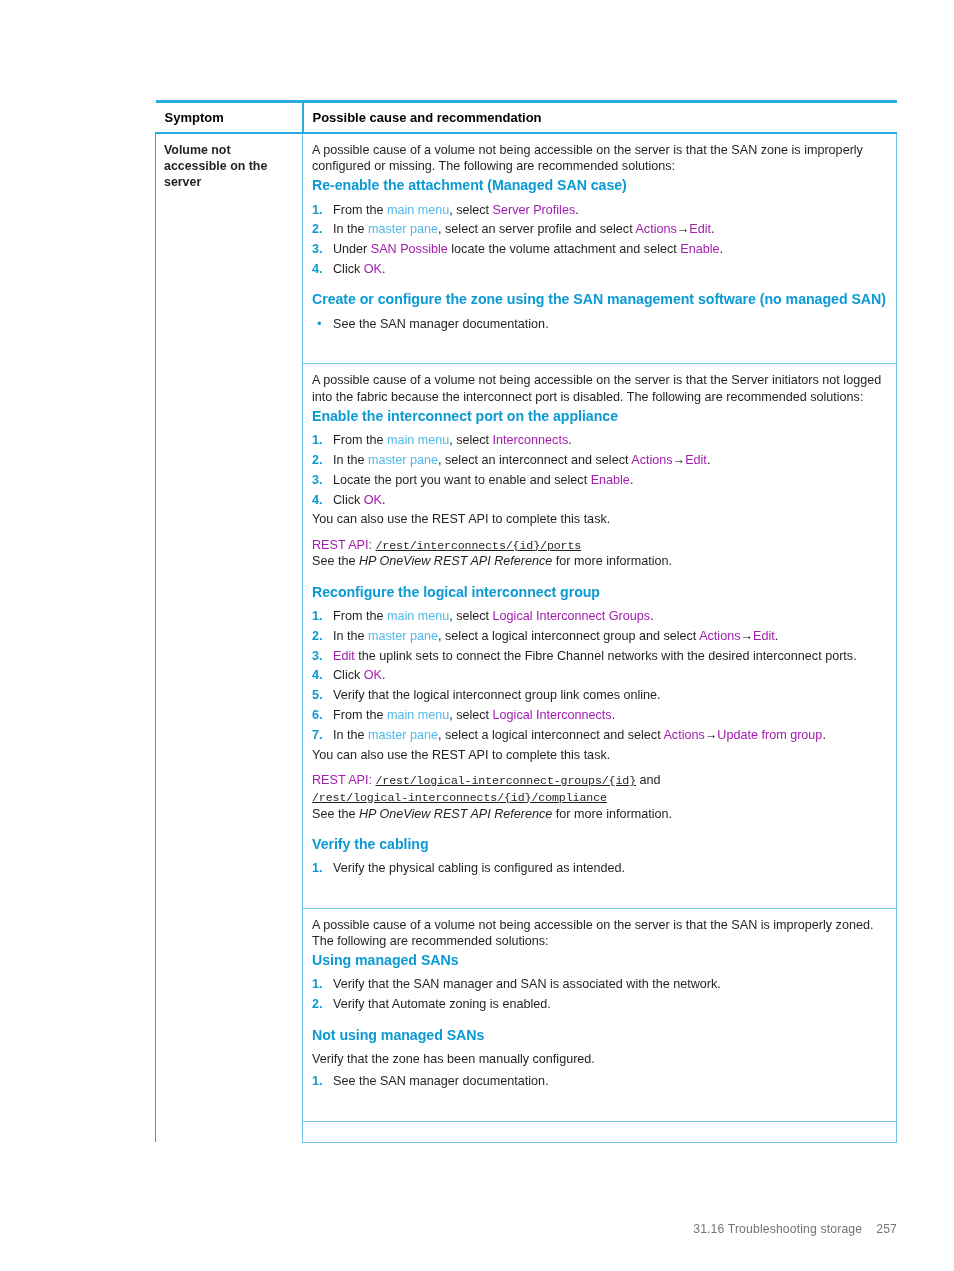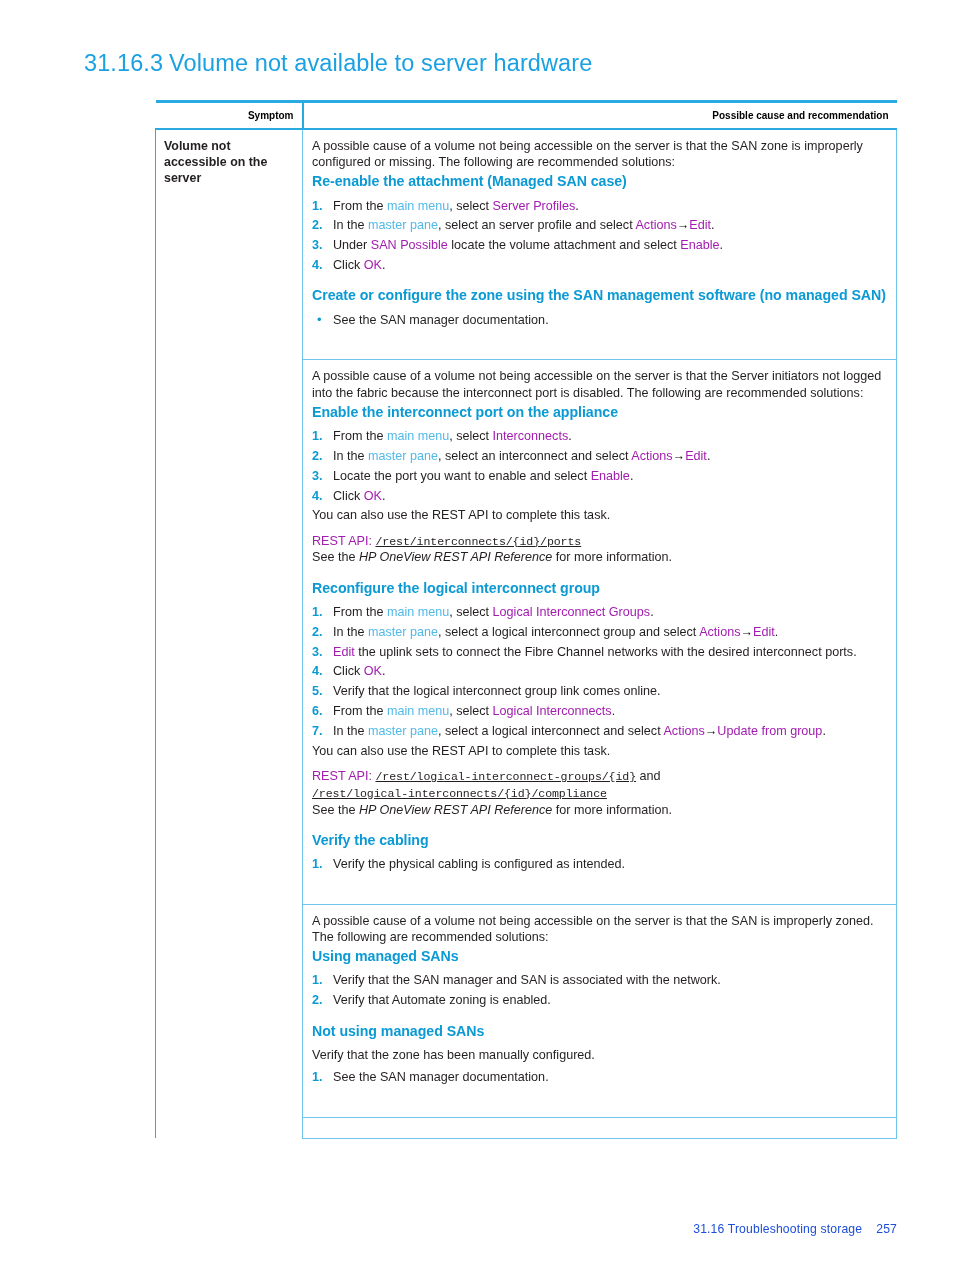--- a/index.html
+++ b/index.html
@@ -47,22 +47,22 @@
     border-collapse: collapse;
     width: 741px;
     table-layout: fixed;
   }
   table.doc-table col.c1 { width: 147px; }
   table.doc-table col.c2 { width: 594px; }
 
   .doc-table thead th {
     border-top: 3px solid #29abe2;
     border-bottom: 2px solid #29abe2;
-    text-align: right;
-    font-size: 10px;
+    text-align: left;
+    font-size: 13px;
     font-weight: bold;
     color: #000;
     padding: 7px 8px 7px 9px;
     vertical-align: middle;
   }
   .doc-table thead th.hcol1 {
     border-right: 2px solid #29abe2;
   }
 
   .doc-table td {
@@ -161,33 +161,30 @@
 
   
   .footer {
     position: absolute;
     left: 0;
     right: 0;
     top: 1222px;
     text-align: right;
     padding-right: 57px;
     font-size: 12.2px;
-    color: #1d4ed8;
+    color: #737373;
     letter-spacing: 0.15px;
   }
   .footer .pg { margin-left: 14px; }
 </style>
 </head>
 <body>
 
 <div class="page">
 
-  <div class="section-title">
-    <span class="num">31.16.3</span><span>Volume not available to server hardware</span>
-  </div>
 
   <div class="tbl-wrap">
     <table class="doc-table">
       <colgroup>
           <col class="c1">
           <col class="c2">
         </colgroup>
       <thead>
         <tr>
           <th class="hcol1">Symptom</th>

